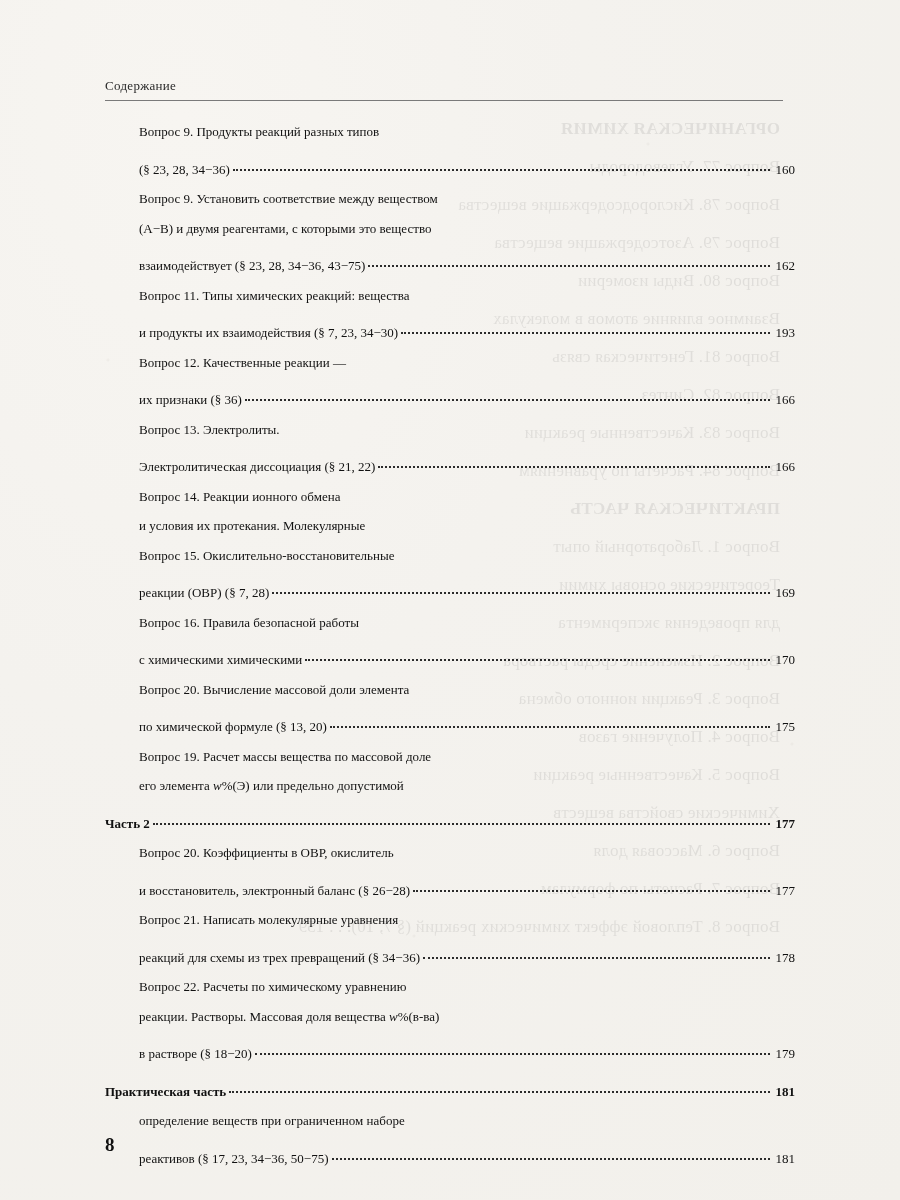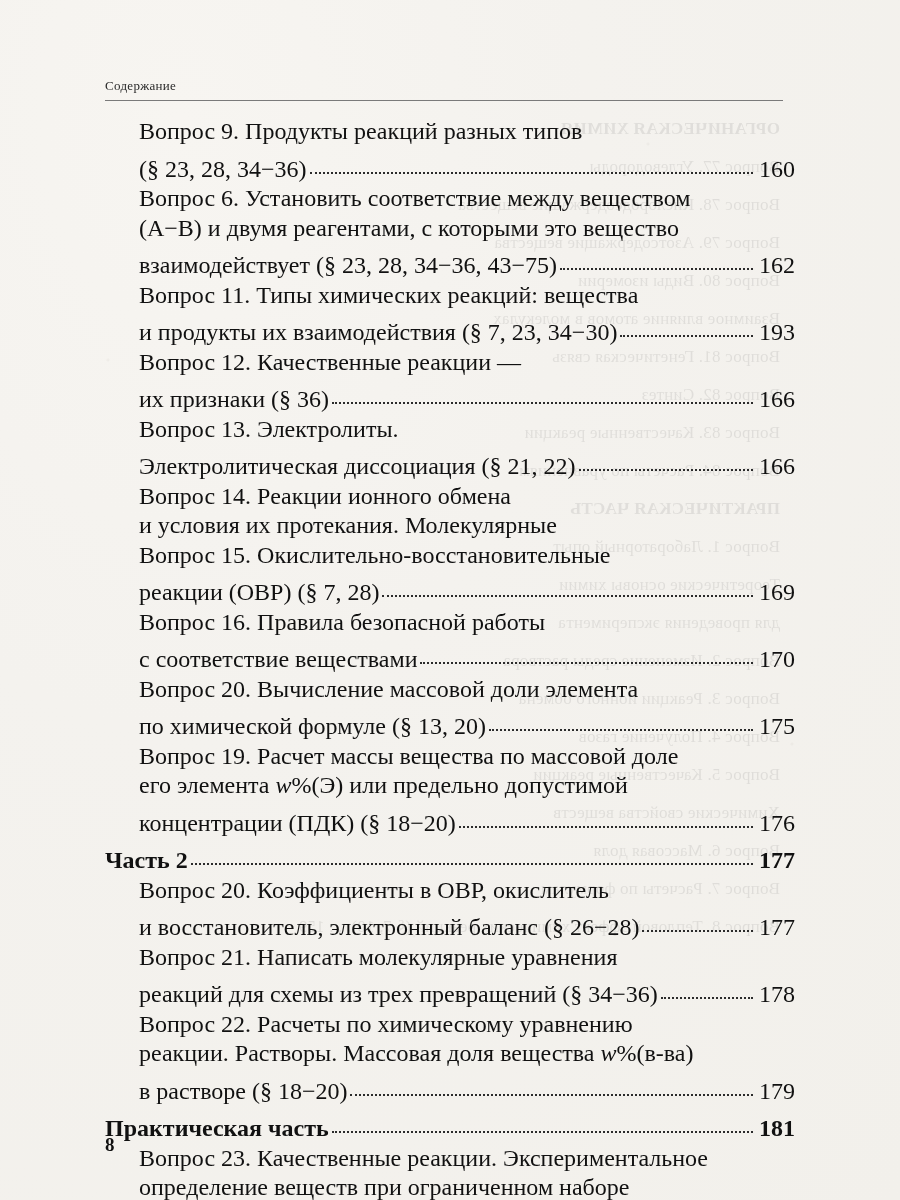--- a/index.html
+++ b/index.html
@@ -55,21 +55,21 @@
   .rule {
     border-top: 1px solid #7a7a7a;
     width: 678px;
     margin: 0 0 16px 0;
   }
   .toc {
     width: 690px;
   }
   .entry {
     display: block;
-    font-size: 24px;
+    font-size: 13px;
     line-height: 29.5px;
     color: #111111;
     margin: 0;
   }
   .entry-line {
     display: flex;
     align-items: baseline;
     width: 100%;
     white-space: nowrap;
   }
@@ -159,21 +159,21 @@
             <span class="pg"></span>
           </div>
           <div class="entry-line">
             <span class="txt">(§ 23, 28, 34−36)</span>
             <span class="leader"></span>
             <span class="pg">160</span>
           </div>
         </div>
         <div class="entry lvl-2">
           <div class="entry-line nodots">
-            <span class="txt">Вопрос 6. Установить соответствие между веществом</span>
+            <span class="txt">Вопрос 9. Установить соответствие между веществом</span>
             <span class="leader"></span>
             <span class="pg"></span>
           </div>
           <div class="entry-line nodots">
             <span class="txt">(А−В) и двумя реагентами, с которыми это вещество</span>
             <span class="leader"></span>
             <span class="pg"></span>
           </div>
           <div class="entry-line">
             <span class="txt">взаимодействует (§ 23, 28, 34−36, 43−75)</span>
@@ -241,21 +241,21 @@
             <span class="pg">169</span>
           </div>
         </div>
         <div class="entry lvl-2">
           <div class="entry-line nodots">
             <span class="txt">Вопрос 16. Правила безопасной работы</span>
             <span class="leader"></span>
             <span class="pg"></span>
           </div>
           <div class="entry-line">
-            <span class="txt">с соответствие веществами</span>
+            <span class="txt">с химическими химическими</span>
             <span class="leader"></span>
             <span class="pg">170</span>
           </div>
         </div>
         <div class="entry lvl-2">
           <div class="entry-line nodots">
             <span class="txt">Вопрос 20. Вычисление массовой доли элемента</span>
             <span class="leader"></span>
             <span class="pg"></span>
           </div>
@@ -269,25 +269,20 @@
           <div class="entry-line nodots">
             <span class="txt">Вопрос 19. Расчет массы вещества по массовой доле</span>
             <span class="leader"></span>
             <span class="pg"></span>
           </div>
           <div class="entry-line nodots">
             <span class="txt">его элемента <span class="italic-w">w</span>%(Э) или предельно допустимой</span>
             <span class="leader"></span>
             <span class="pg"></span>
           </div>
-          <div class="entry-line">
-            <span class="txt">концентрации (ПДК) (§ 18−20)</span>
-            <span class="leader"></span>
-            <span class="pg">176</span>
-          </div>
         </div>
         <div class="entry lvl-1">
           <div class="entry-line">
             <span class="txt">Часть 2</span>
             <span class="leader"></span>
             <span class="pg">177</span>
           </div>
         </div>
         <div class="entry lvl-2">
           <div class="entry-line nodots">
@@ -331,25 +326,20 @@
           </div>
         </div>
         <div class="entry lvl-1">
           <div class="entry-line">
             <span class="txt">Практическая часть</span>
             <span class="leader"></span>
             <span class="pg">181</span>
           </div>
         </div>
         <div class="entry lvl-2">
-          <div class="entry-line nodots">
-            <span class="txt">Вопрос 23. Качественные реакции. Экспериментальное</span>
-            <span class="leader"></span>
-            <span class="pg"></span>
-          </div>
           <div class="entry-line nodots">
             <span class="txt">определение веществ при ограниченном наборе</span>
             <span class="leader"></span>
             <span class="pg"></span>
           </div>
           <div class="entry-line">
             <span class="txt">реактивов (§ 17, 23, 34−36, 50−75)</span>
             <span class="leader"></span>
             <span class="pg">181</span>
           </div>

